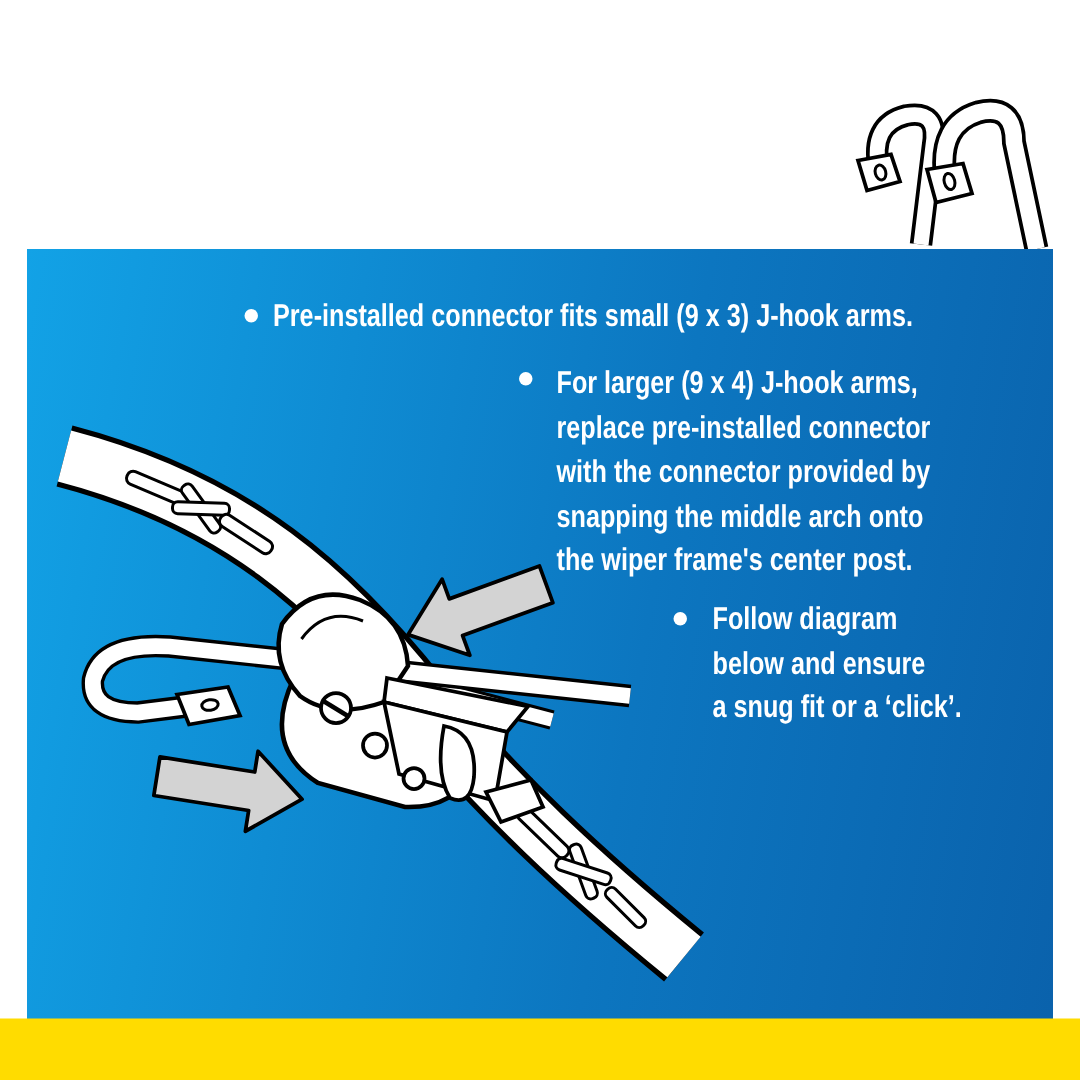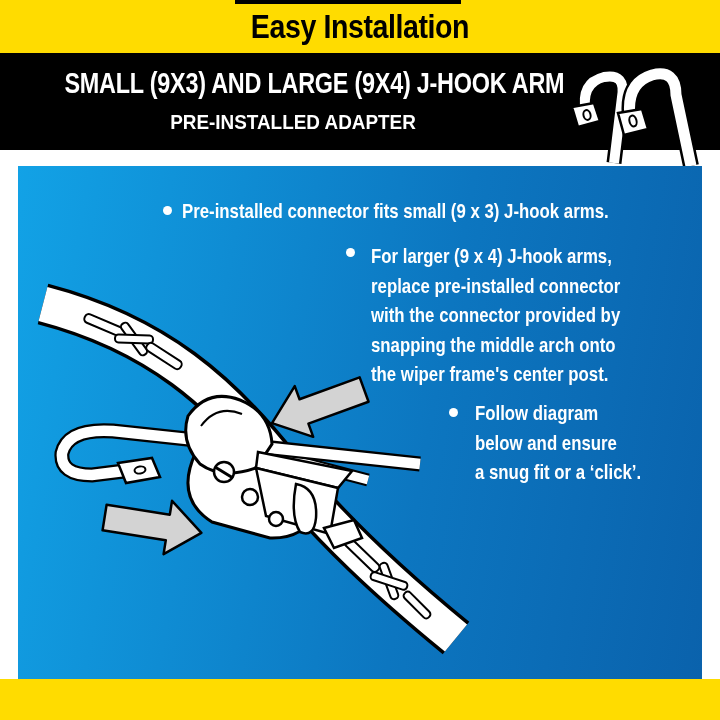--- a/index.html
+++ b/index.html
@@ -48,29 +48,21 @@
   .bt3{left:457px;top:232px;}
   
   .bottom-banner{position:absolute;left:0;top:679px;width:720px;height:41px;background:var(--c-banner-yellow,#FFDC00);}
   .arrow-shape{fill:var(--c-arrow-gray,#D3D3D3);stroke:#000;stroke-width:2.5;stroke-linejoin:round;}
 </style>
 </head>
 <body>
 
 <div class="canvas">
 
-  <div class="top-banner">
-    <div class="top-crop-strip"></div>
-    <div class="banner-title">Easy Installation</div>
-  </div>
 
-  <div class="header-bar">
-    <div class="hb-title">SMALL (9X3) AND LARGE (9X4) J-HOOK ARM</div>
-    <div class="hb-subtitle">PRE-INSTALLED ADAPTER</div>
-  </div>
 
   <svg class="j-hooks" viewBox="0 0 160 111">
 
     <g>
       <path d="M 26,58 Q 20,28 44,22 Q 66,18 62,42 L 54,108" fill="none" stroke="#000" stroke-width="15"></path>
       <path d="M 26,58 Q 20,28 44,22 Q 66,18 62,42 L 54,108" fill="none" stroke="#fff" stroke-width="10"></path>
       <polygon points="12,52 34,48 40,66 18,72" fill="#fff" stroke="#000" stroke-width="2.5"></polygon>
       <ellipse cx="27" cy="60" rx="3.5" ry="5" transform="rotate(-15 27 60)" fill="#fff" stroke="#000" stroke-width="2"></ellipse>
     </g>
 

